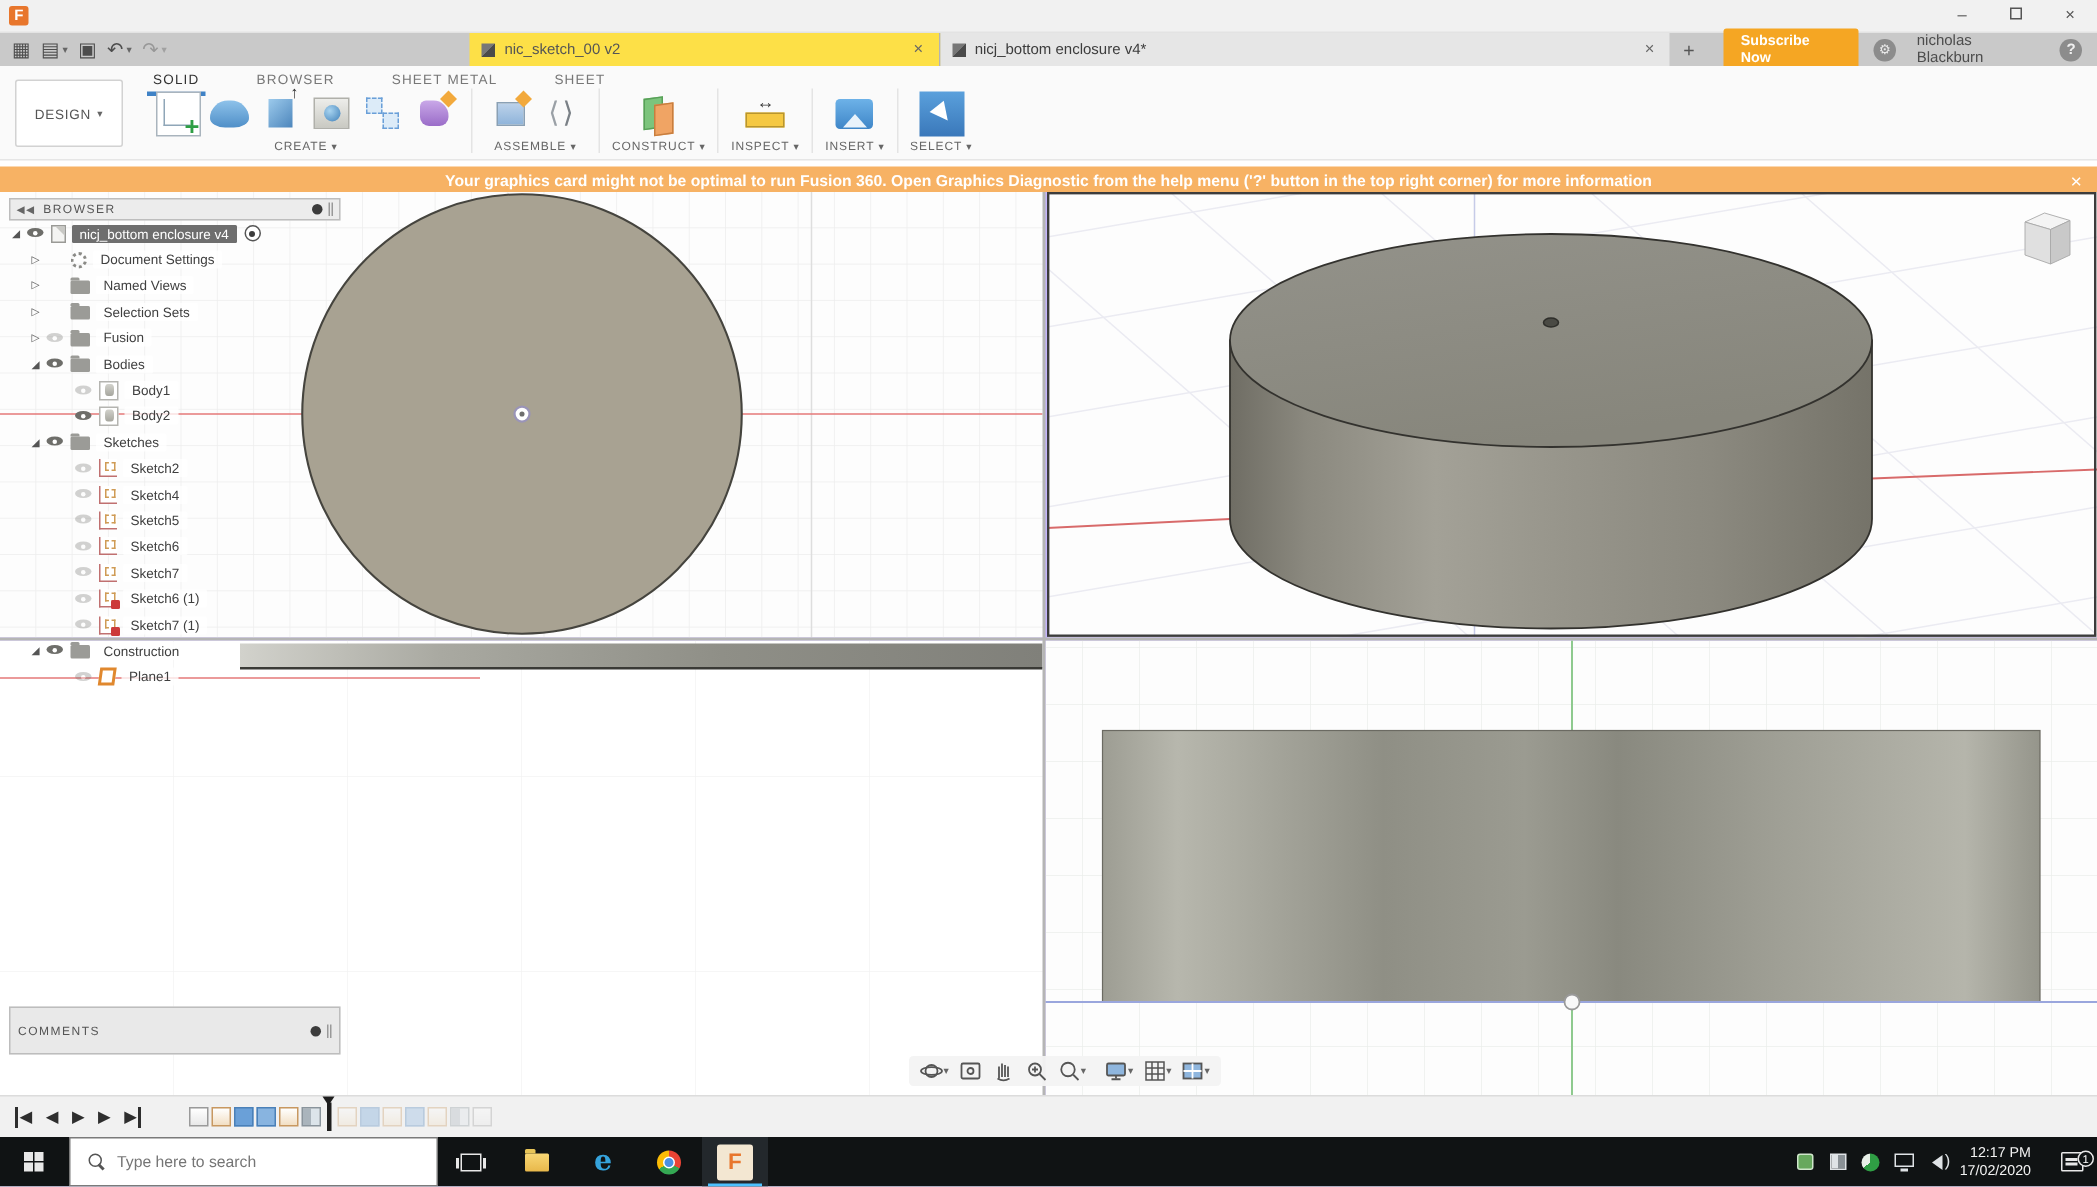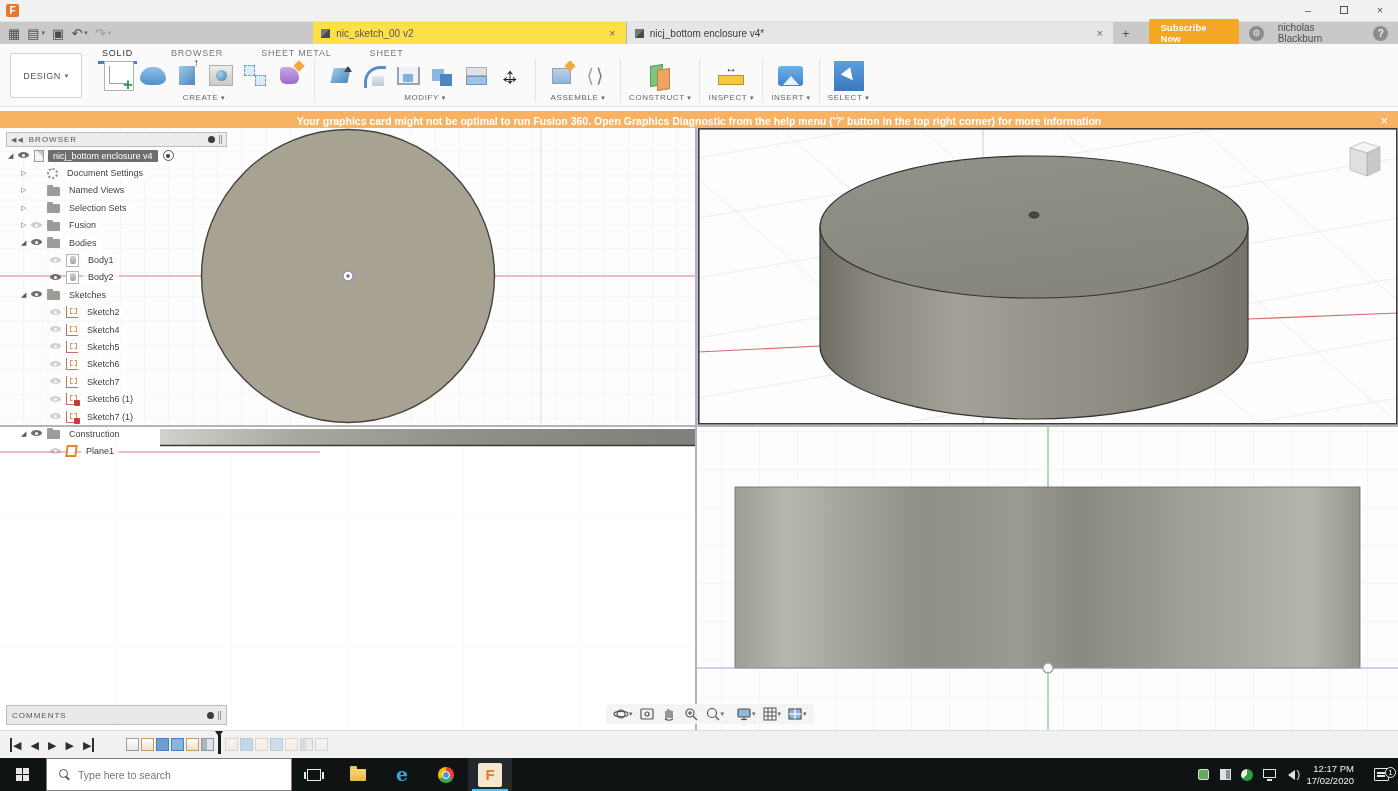--- a/index.html
+++ b/index.html
@@ -130,21 +130,21 @@
   .sketch-locked-icon::before{content:"";position:absolute;inset:2px 1px 3px 3px;border:1px dashed #cf9b55;}
   .sketch-locked-icon::after{content:"";position:absolute;right:-2px;bottom:-2px;width:6px;height:6px;background:#cc3a3a;border-radius:1px;}
   .plane-icon{width:11px;height:12px;border:2px solid #e0882e;background:#fff;transform:skewX(-8deg);}
   .blabel{padding:1px 5px;background:rgba(255,255,255,.78);border-radius:1px;white-space:nowrap;text-align:right;}
   .selrow .blabel{background:#6e6e6e;color:#fff;}
   .rootmark{display:none;width:11px;height:11px;border:1px solid #555;border-radius:50%;margin-left:5px;position:relative;background:#fff;}
   .rootmark.has-radio{display:inline-block;}
   .rootmark.has-radio::after{content:"";position:absolute;inset:2.5px;background:#3c3c3c;border-radius:50%;}
 
   
-  #comments{position:absolute;left:6px;top:577px;width:221px;height:20px;background:#e9e9e9;border:1px solid #bdbdbd;display:flex;align-items:center;font-size:8px;color:#555;letter-spacing:1px;padding:0 5px;}
+  #comments{position:absolute;left:6px;top:543px;width:221px;height:32px;background:#e9e9e9;border:1px solid #bdbdbd;display:flex;align-items:center;font-size:8px;color:#555;letter-spacing:1px;padding:0 5px;}
   #comments .hdot{margin-left:auto;width:7px;height:7px;border-radius:50%;background:#3c3c3c;}
   #comments .hgrip{width:3px;height:9px;border-left:1px solid #999;border-right:1px solid #999;margin-left:4px;}
 
   
   #navbar{position:absolute;left:606px;top:576px;height:20px;display:flex;align-items:center;background:rgba(243,243,243,.95);border-radius:3px;padding:0 4px;}
   .navbtn{display:flex;align-items:center;padding:0 3px;height:20px;}
   .navbtn svg{display:block;}
   .navsep{width:6px;}
 
   
@@ -264,31 +264,20 @@
       <div class="rgroup">
         <div class="ricons">
           <div class="ti create-sketch-icon"></div>
           <div class="ti form-icon"></div>
           <div class="ti extrude-icon"></div>
           <div class="ti revolve-icon"></div>
           <div class="ti pattern-icon"></div>
           <div class="ti primitives-icon"></div>
         </div>
         <div class="rlabel"><span>CREATE</span> <span class="caret"></span></div>
-      </div>
-      <div class="rgroup">
-        <div class="ricons">
-          <div class="ti press-pull-icon"></div>
-          <div class="ti fillet-icon"></div>
-          <div class="ti shell-icon"></div>
-          <div class="ti combine-icon"></div>
-          <div class="ti split-body-icon"></div>
-          <div class="ti move-icon"></div>
-        </div>
-        <div class="rlabel"><span>MODIFY</span> <span class="caret"></span></div>
       </div>
       <div class="rgroup">
         <div class="ricons">
           <div class="ti new-component-icon"></div>
           <div class="ti joint-icon"></div>
         </div>
         <div class="rlabel"><span>ASSEMBLE</span> <span class="caret"></span></div>
       </div>
       <div class="rgroup">
         <div class="ricons">

